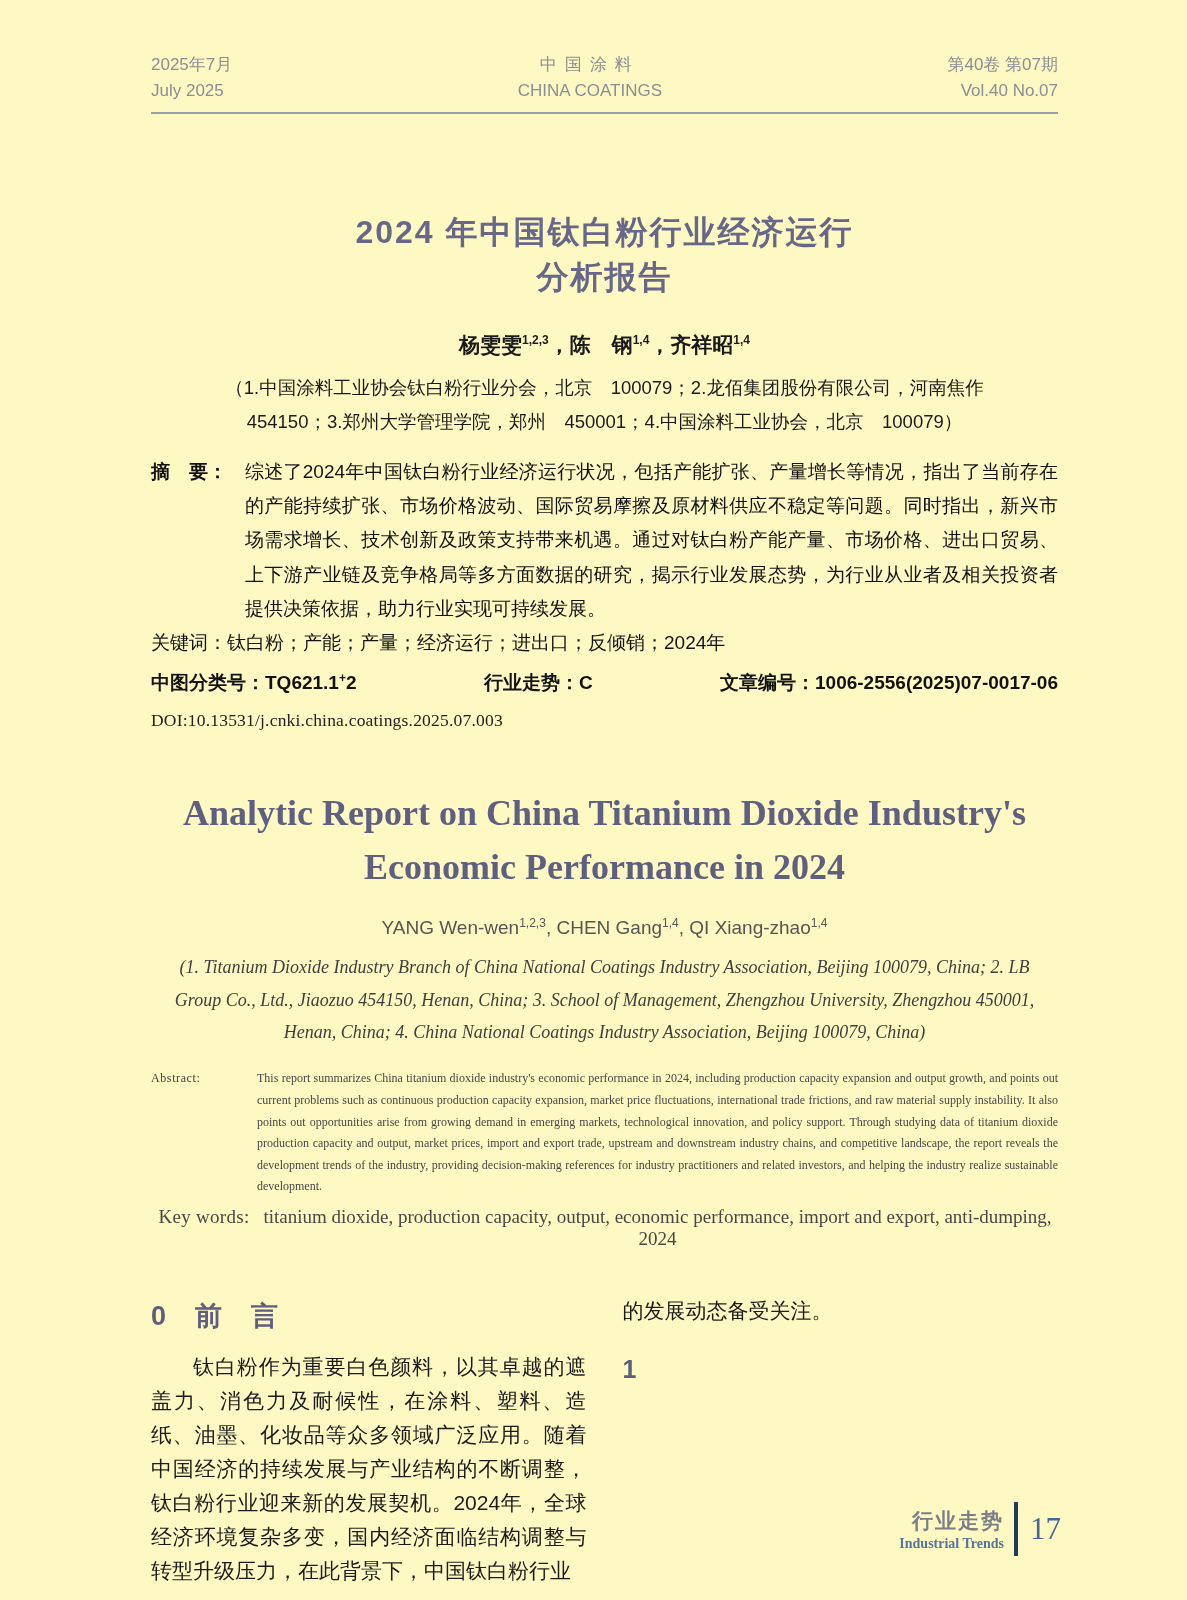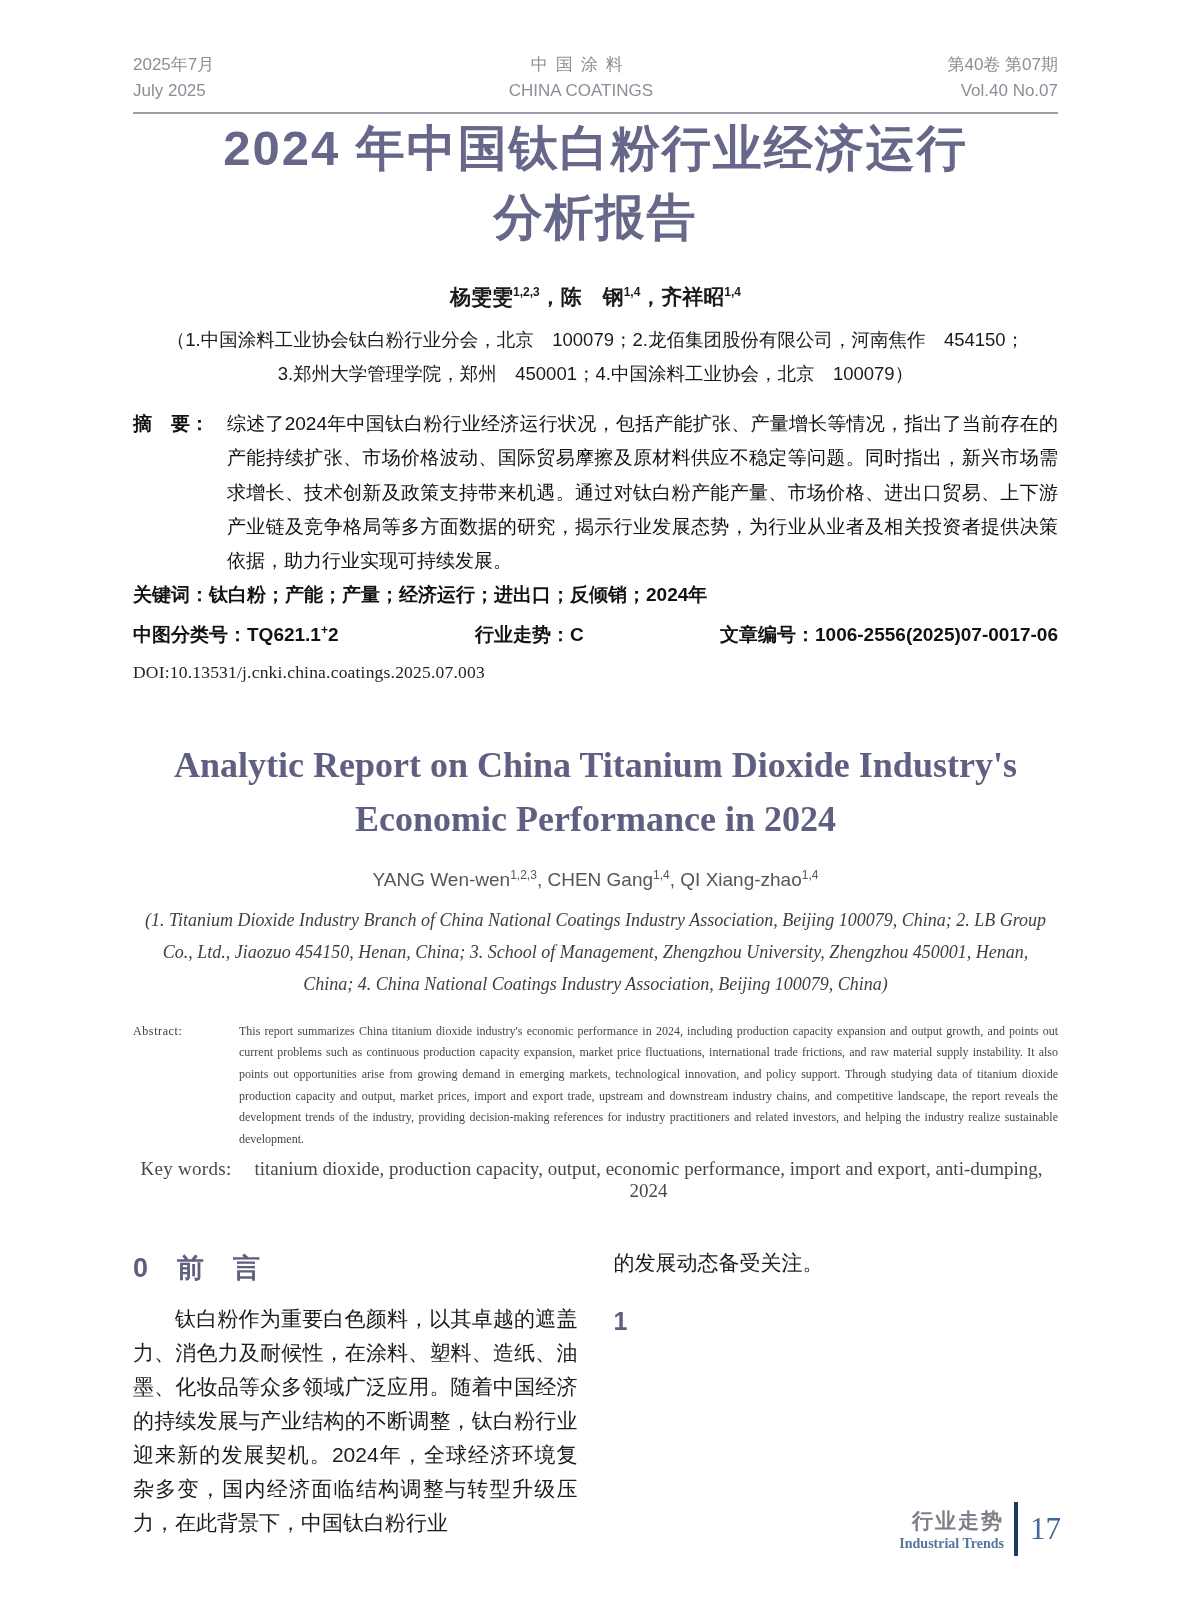--- a/index.html
+++ b/index.html
@@ -1,58 +1,59 @@
 <!DOCTYPE html>
 <html><head>
 <meta charset="utf-8">
 <style>
   * { margin:0; padding:0; box-sizing:border-box; }
   html,body { background:#e8e8e8; }
   .page {
-    width:1187px; height:1600px; margin:0 auto; background:#ffffff;
+    width:1187px; height:1600px; margin:0 auto; background:#fef9c3;
     position:relative; overflow:hidden;
     font-family:"Liberation Sans","DejaVu Sans",sans-serif;
     color:#1b1b1b;
+    padding-left:18px;
   }
   .inner { padding:52px 129px 0 133px; }
 
   
   .jheader {
     display:flex; justify-content:space-between; align-items:flex-end;
     color:#8a8e96; font-size:17px; line-height:1.55;
     border-bottom:2px solid #9aa0a8; padding-bottom:7px;
   }
   .jheader .col { white-space:nowrap; }
   .jheader .center { text-align:center; }
   .jheader .center .cn { letter-spacing:8px; }
   .jheader .right { text-align:right; }
 
   
   .cn-title {
-    text-align:center;
-    font-size:49px; font-weight:bold; color:#67678a;
+    margin-top:96px; text-align:center;
+    font-size:32px; font-weight:bold; color:#67678a;
     line-height:1.42; letter-spacing:2px;
   }
   .authors-cn {
     margin-top:30px; text-align:center;
     font-size:21px; font-weight:bold; color:#1a1a1a;
   }
   .authors-cn sup, .authors-en sup { font-size:12px; font-weight:normal; }
   .authors-cn sup { font-weight:bold; }
   .affil-cn {
     margin-top:12px; text-align:center;
     font-size:18.5px; color:#1a1a1a; line-height:1.85;
     padding:0 30px;
   }
 
   
   .abs-row { display:flex; margin-top:16px; font-size:19px; line-height:1.8; color:#121212; }
   .abs-row .lbl { flex:none; width:94px; font-weight:bold; }
   .abs-row .txt { flex:1; text-align:justify; }
-  .kw-row { margin-top:4px; font-size:19px; font-weight:bold; color:#121212; }
+  .kw-row { margin-top:4px; font-size:19px; font-weight:normal; color:#121212; }
   .meta-row {
     display:flex; justify-content:space-between; margin-top:14px;
     font-size:19px; font-weight:bold; color:#121212;
   }
   .meta-row sup { font-size:12px; }
   .doi-row {
     margin-top:14px; font-family:"Liberation Serif","DejaVu Serif",serif;
     font-size:17.5px; color:#222; letter-spacing:.2px;
   }
 

